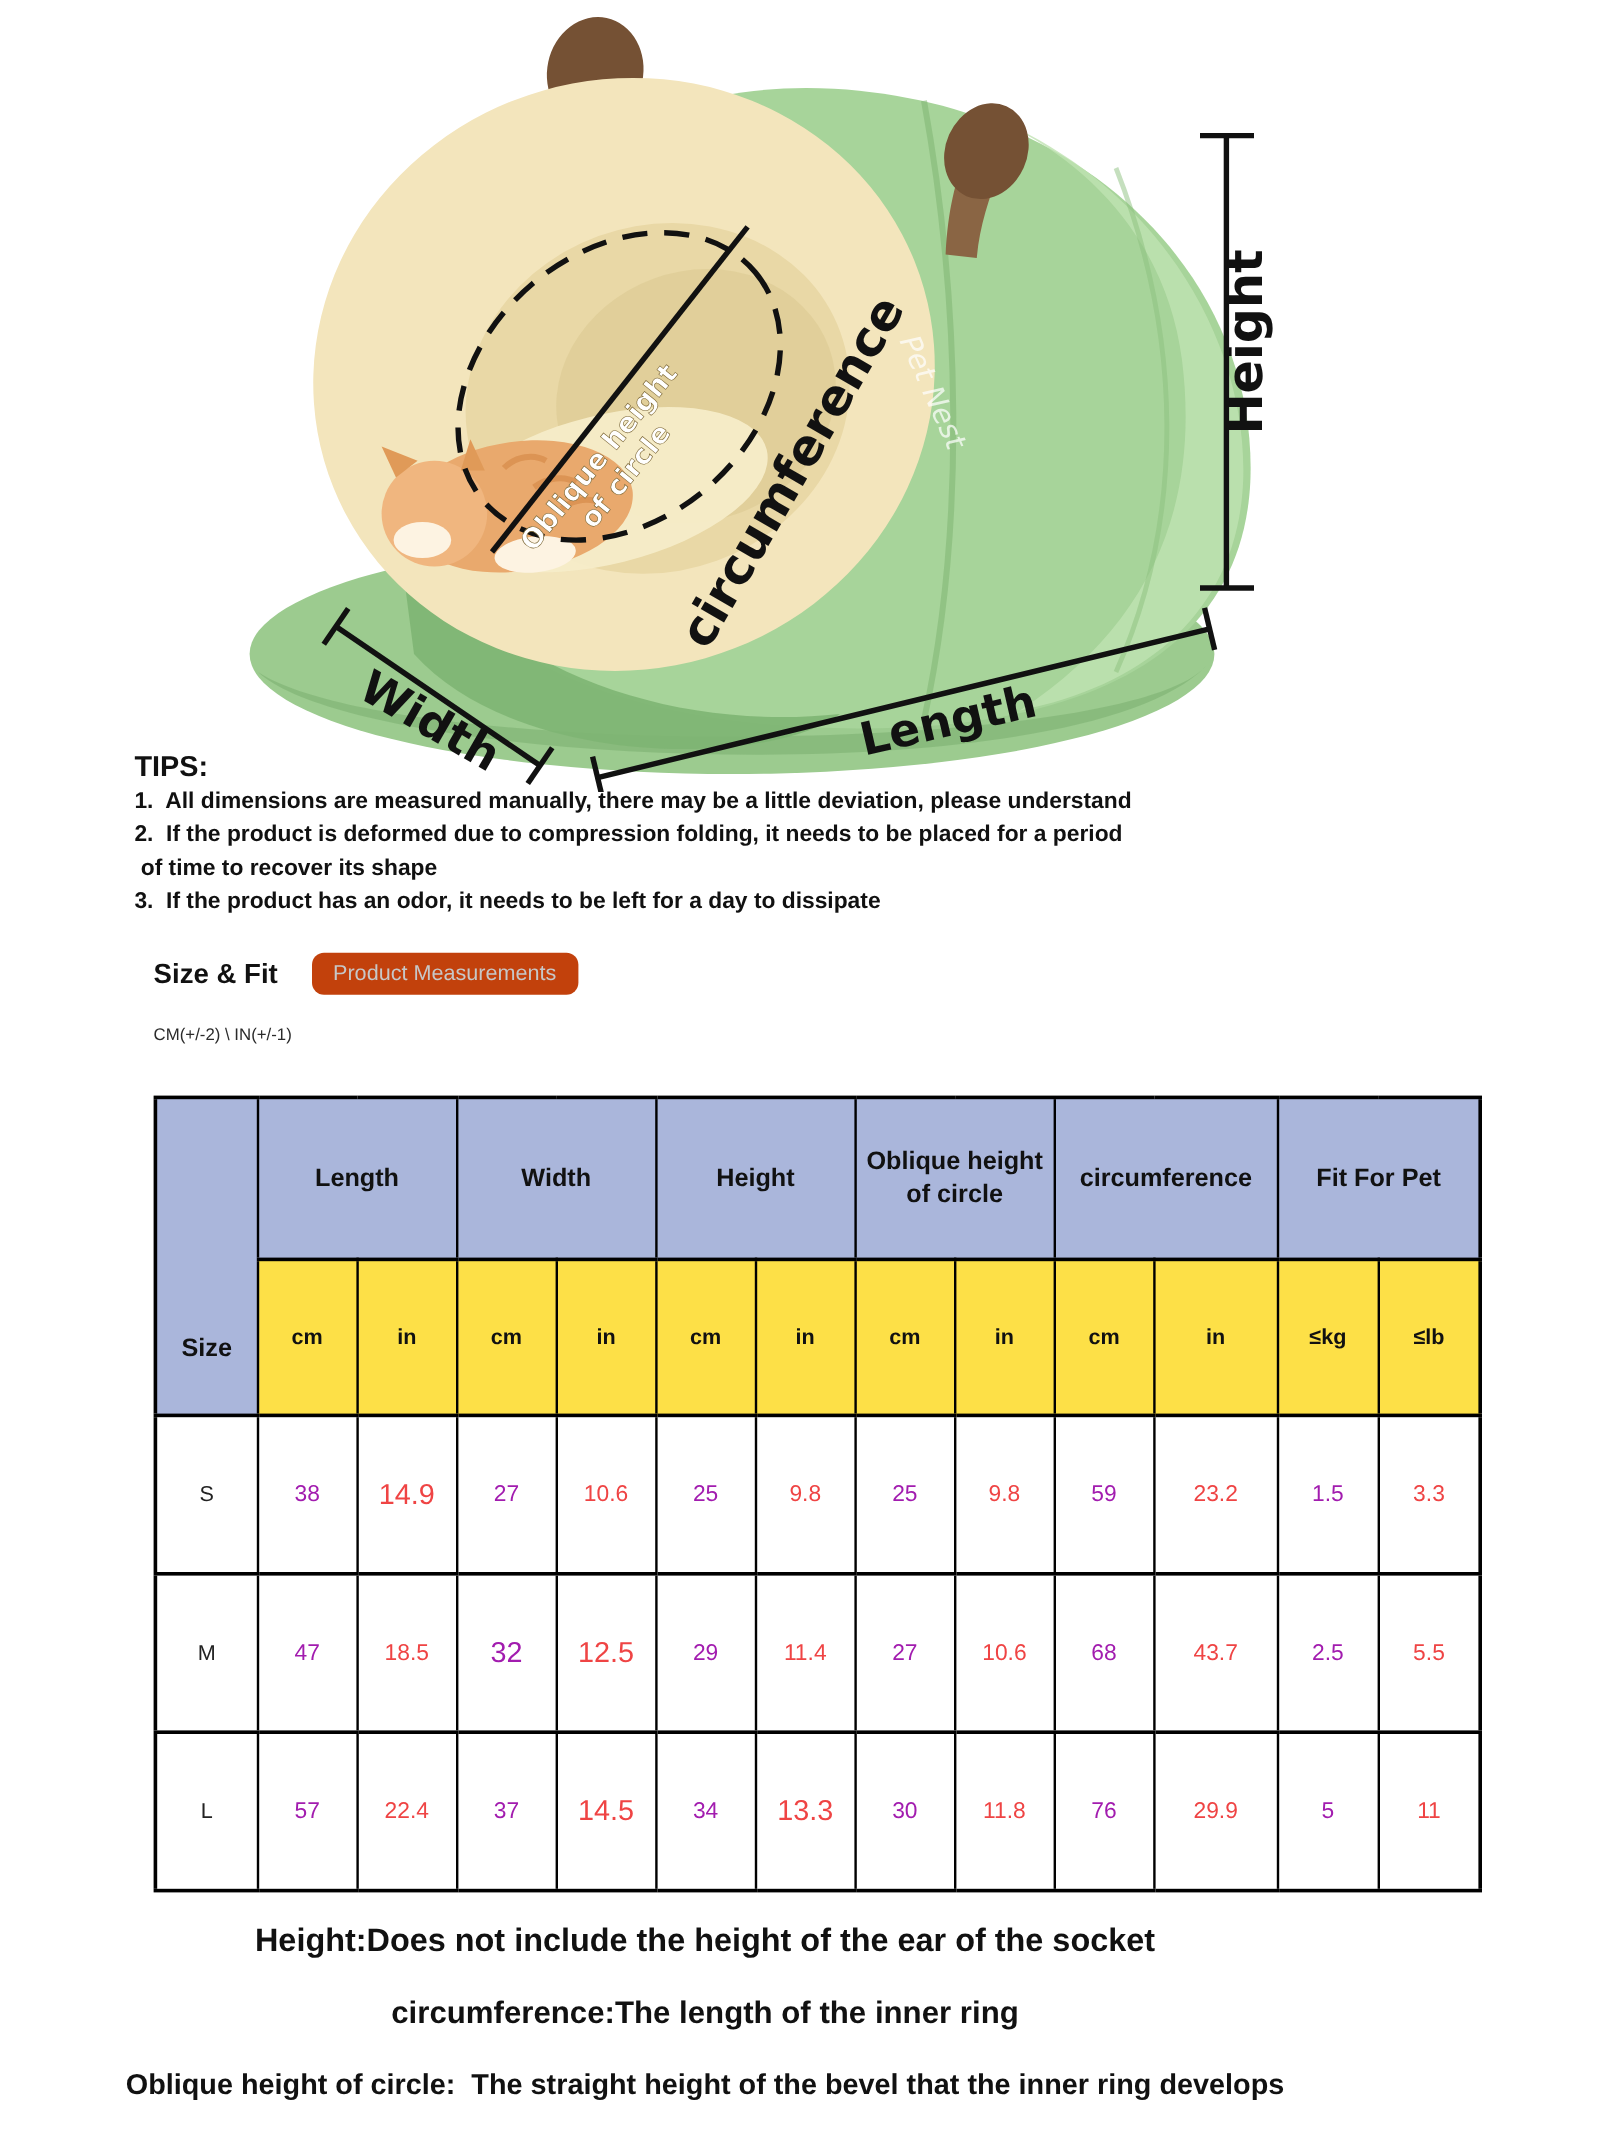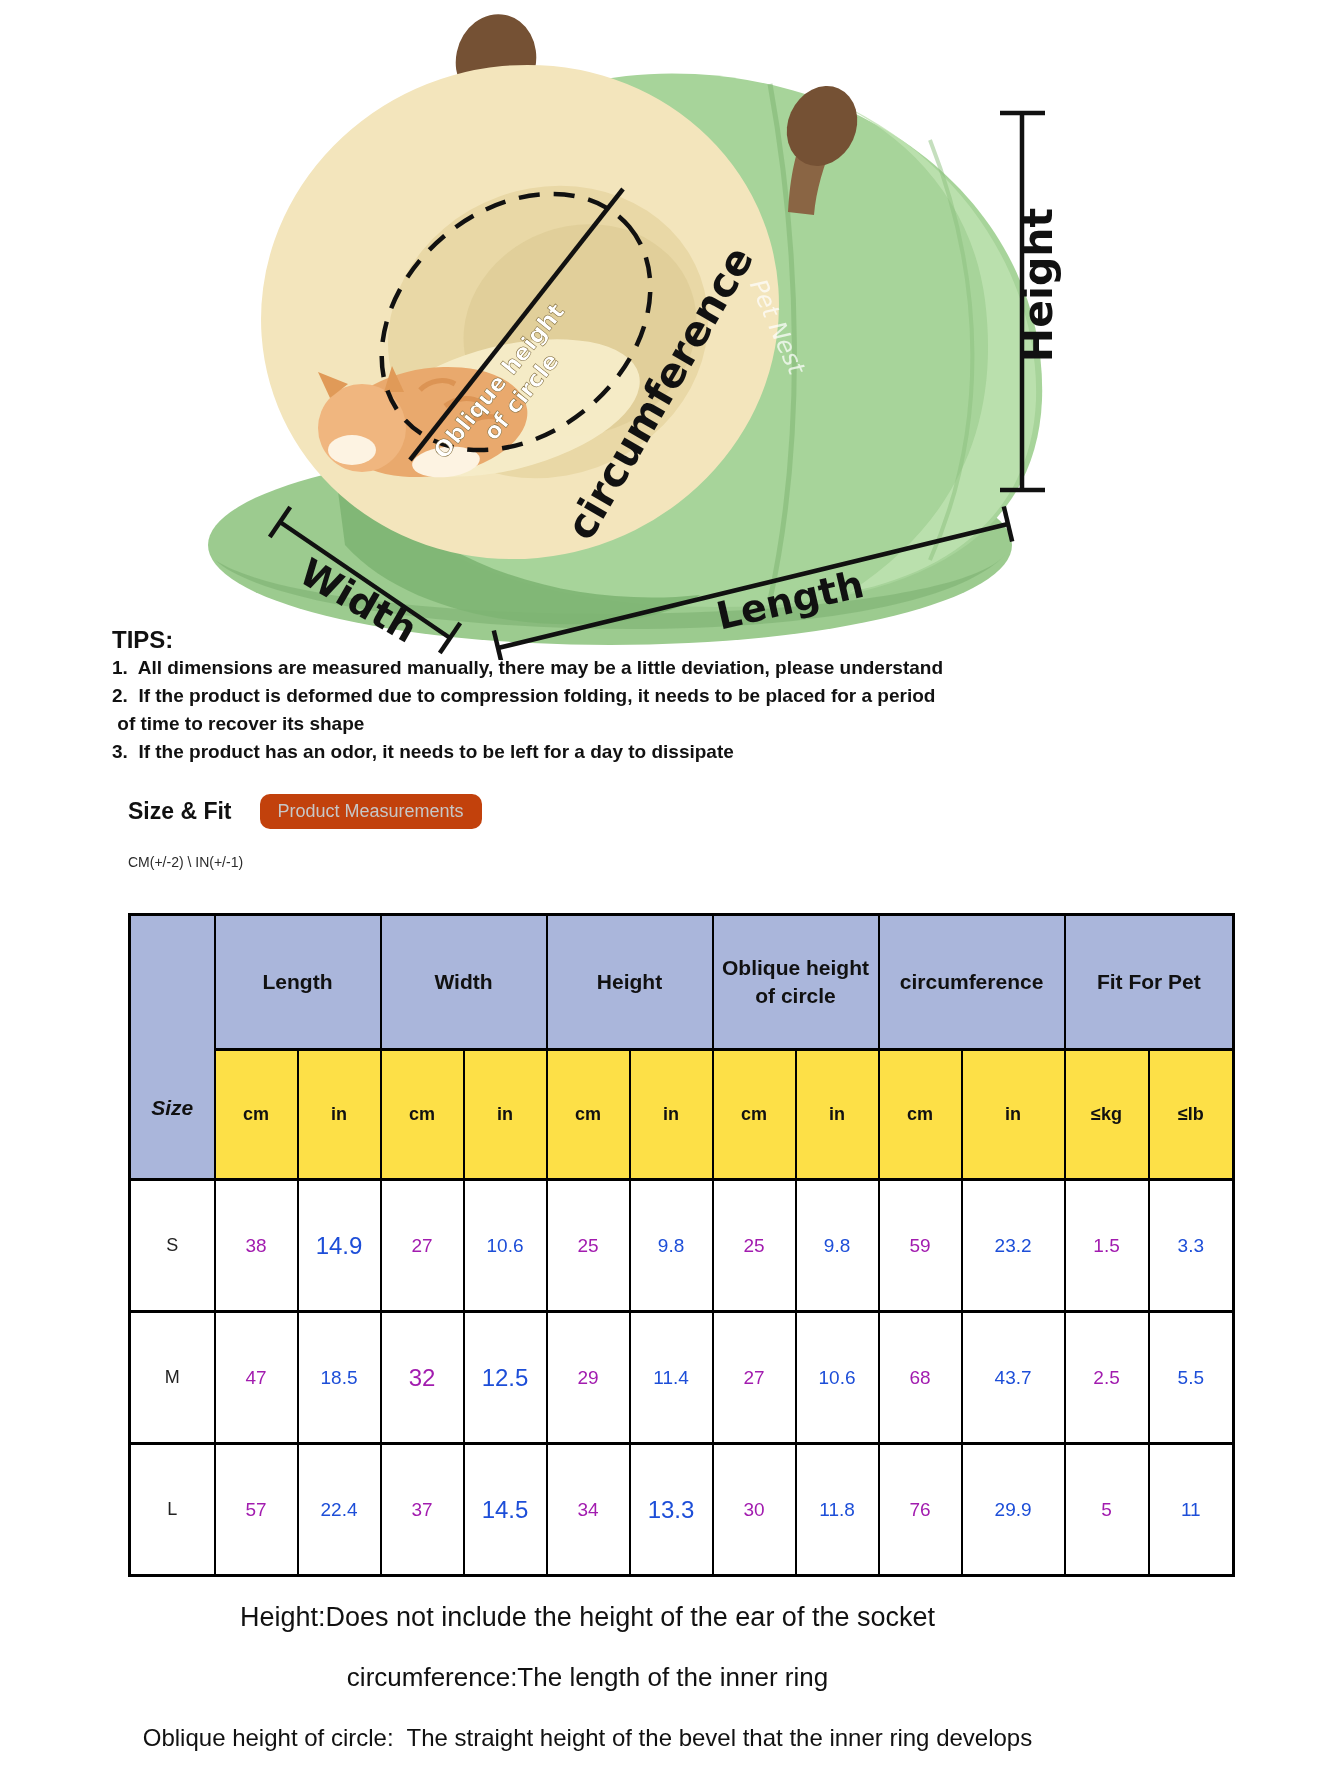--- a/index.html
+++ b/index.html
@@ -25,26 +25,26 @@
               table-layout:fixed;text-align:center;}
   .size-table th,.size-table td{border-left:2px solid #000;border-right:2px solid #000;
               border-top:3px solid #000;border-bottom:3px solid #000;
               vertical-align:middle;padding:0;}
   .size-table{border:3px solid #000;}
   .hdr{background:#aab6db;font-size:21px;font-weight:bold;line-height:1.35;}
   .sub{background:#fde047;font-size:18px;font-weight:bold;}
   .sizecell{font-size:18px;font-weight:normal;color:#222;}
   .val{font-size:19px;font-weight:normal;}
   .val-cm{color:#a21caf;}
-  .val-in{color:#1d4ed8;}
+  .val-in{color:#ef4444;}
   .val-big{font-size:24px;}
 
   
   .notes{position:absolute;left:0;top:1602px;width:1175px;text-align:center;}
-  .note{font-weight:normal;white-space:pre-wrap;}
+  .note{font-weight:bold;white-space:pre-wrap;}
   .note1{font-size:27px;}
   .note2{font-size:26px;margin-top:29px;}
   .note3{font-size:24px;margin-top:31px;}
 
   svg text{font-family:"DejaVu Sans","Liberation Sans",sans-serif;}
 </style>
 </head>
 <body>
 
 <div class="page">
@@ -153,21 +153,21 @@
         <col style="width: 83px;">
         <col style="width: 83px;">
         <col style="width: 83px;">
         <col style="width: 83px;">
         <col style="width: 103px;">
         <col style="width: 84px;">
         <col style="width: 85px;">
       </colgroup>
       <thead>
         <tr style="height: 135px;">
-          <th rowspan="2" class="hdr" style="vertical-align: bottom; padding-bottom: 56px; font-style: italic;">Size</th>
+          <th rowspan="2" class="hdr" style="vertical-align: bottom; padding-bottom: 40px;">Size</th>
           <th colspan="2" class="hdr">Length</th>
           <th colspan="2" class="hdr">Width</th>
           <th colspan="2" class="hdr">Height</th>
           <th colspan="2" class="hdr">Oblique height of circle</th>
           <th colspan="2" class="hdr">circumference</th>
           <th colspan="2" class="hdr">Fit For Pet</th>
         </tr>
         <tr style="height: 130px;">
           <th class="sub">cm</th>
           <th class="sub">in</th>

